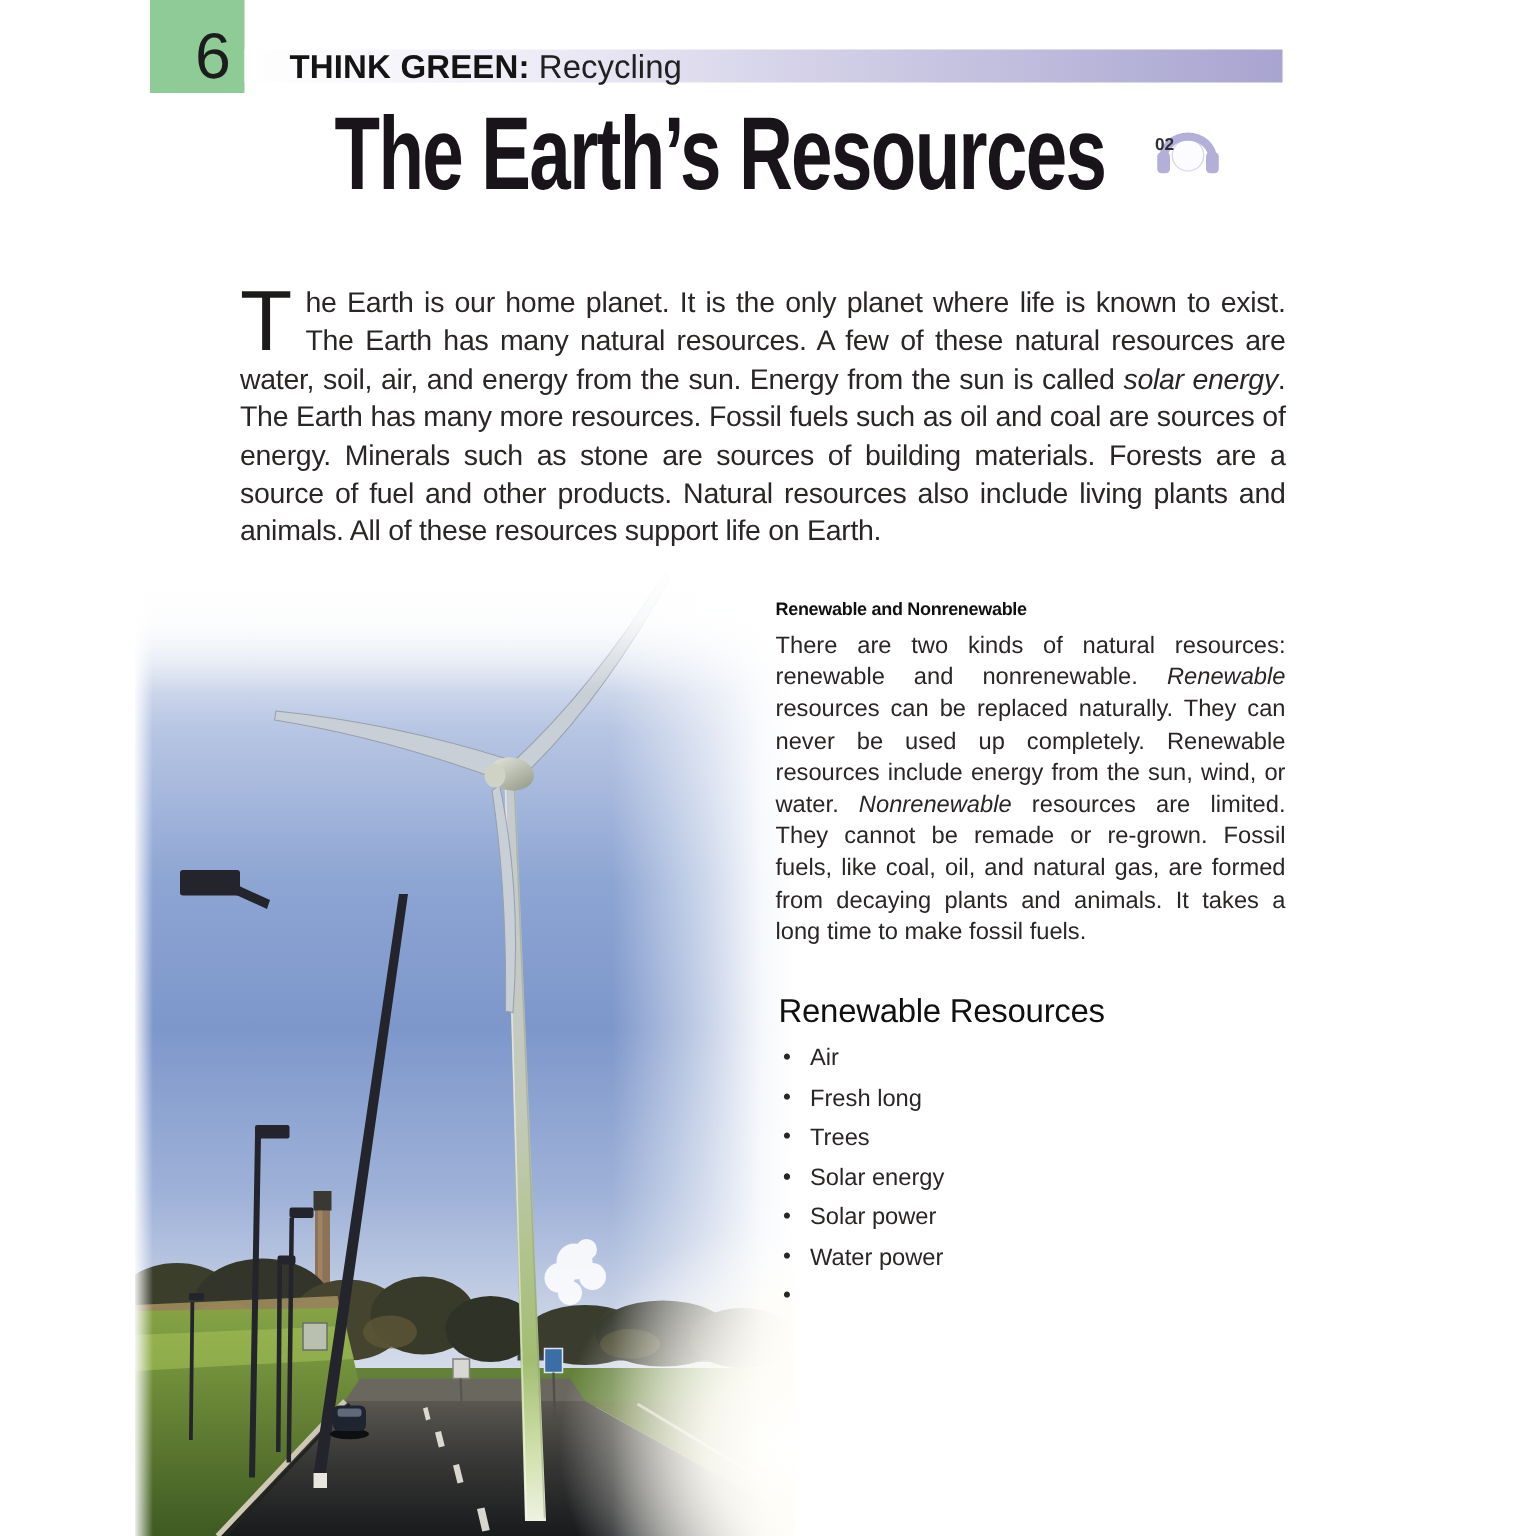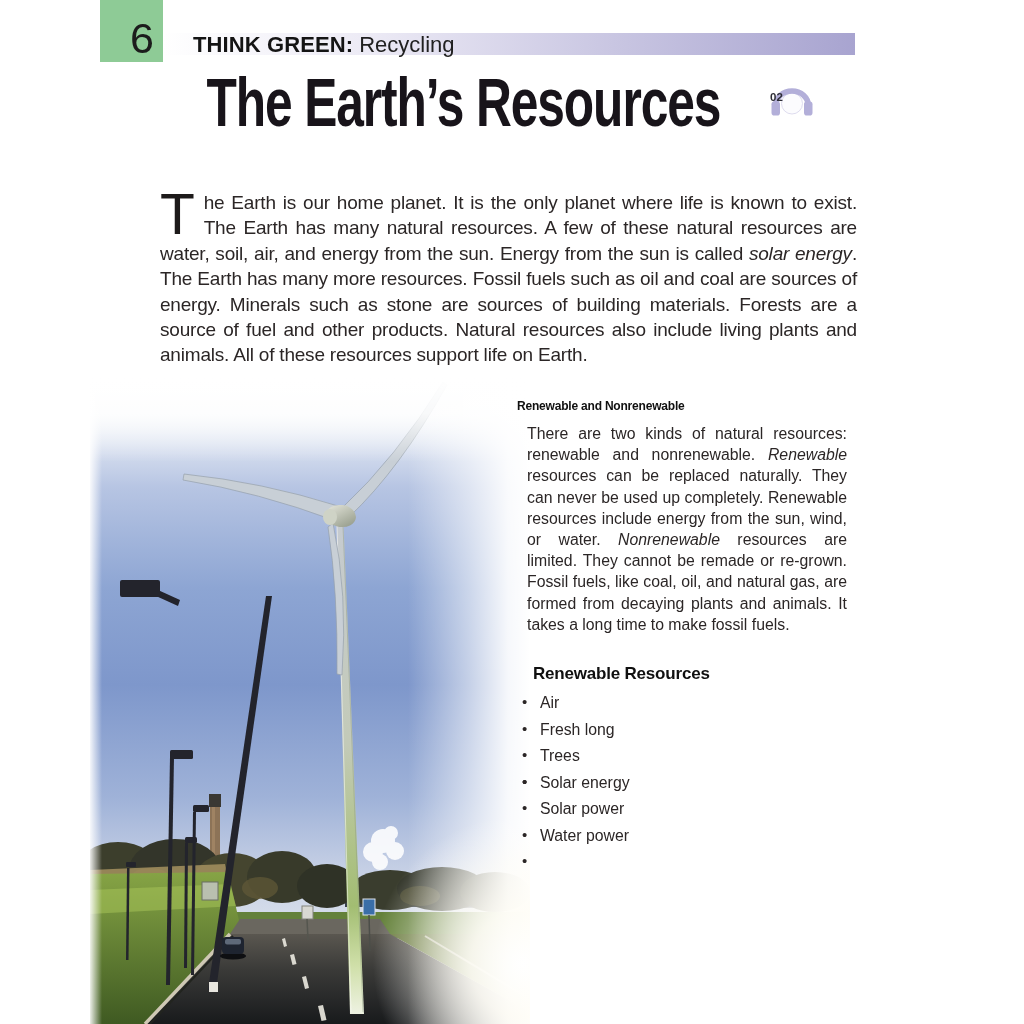--- a/index.html
+++ b/index.html
@@ -6,41 +6,41 @@
   .page{position:relative;width:1024px;height:1024px;background:#ffffff;overflow:hidden;
         font-family:"Liberation Sans",sans-serif;color:#262222;}
   
   .pagenum-box{position:absolute;left:100px;top:0;width:63px;height:62px;}
   .pagenum{position:absolute;right:9px;bottom:2px;font-size:43px;line-height:1;color:#1c1c1c;}
   .header-bar{position:absolute;left:163px;top:33px;width:692px;height:22px;
               background:linear-gradient(90deg,#ffffff 0%,#eceaf5 30%,#c9c6e2 65%,var(--bar,#a8a4d0) 100%);}
   .series{position:absolute;left:173px;top:35px;font-size:22px;line-height:20px;color:#202020;white-space:nowrap;margin-left:20px;}
   .series b{letter-spacing:.1px;color:#141414;}
   
-  .title-wrap{position:absolute;left:100px;top:70px;width:760px;}
+  .title-wrap{position:absolute;left:100px;top:70px;width:760px;text-align:center;}
   h1.title{margin:0;font-size:69px;line-height:66px;font-weight:700;color:#18141a;
            letter-spacing:-1.5px;white-space:nowrap;transform:scaleX(.72);transform-origin:50% 0;}
   .audio-badge{position:absolute;left:770px;top:82px;width:44px;height:38px;cursor:pointer;}
   .audio-badge svg{position:absolute;inset:0;}
   .audio-fill{fill:var(--audio,#b3afd9);}
   .audio-stroke{stroke:var(--audio,#b3afd9);}
   .audio-num{position:absolute;left:0;top:9px;width:44px;text-align:left;
              font-size:11.5px;font-weight:600;color:#2e2e36;letter-spacing:0;}
   
   .intro{position:absolute;left:160px;top:171px;width:697px;font-size:19px;line-height:25.4px;
          text-align:justify;letter-spacing:-.2px;color:#2b2626;}
   .dropcap{float:left;font-size:57px;line-height:43px;padding:3px 9px 0 0;color:#1d1a1a;}
   i, .it{font-style:italic;}
   
   .photo{position:absolute;left:90px;top:374px;width:440px;height:650px;z-index:0;pointer-events:none;}
   
   .rightcol{position:absolute;left:517px;top:399px;width:340px;z-index:2;}
   .rightcol h2{margin:0 0 7px 0;font-size:12px;font-weight:700;letter-spacing:-.2px;color:#101010;}
-  .rightcol h3{margin:29px 0 8px 16px;font-size:17px;font-weight:700;letter-spacing:-.2px;color:#101010;}
-  .rightcol p{margin:10px;font-size:15.8px;line-height:21.2px;text-align:justify;color:#2b2626;}
+  .rightcol h3{margin:29px 0 8px 2px;font-size:22px;font-weight:400;letter-spacing:-.2px;color:#101010;}
+  .rightcol p{margin:0;font-size:15.8px;line-height:21.2px;text-align:justify;color:#2b2626;}
   ul.res-list{margin:2px 0 0 0;padding:0;list-style:none;width:318px;}
   ul.res-list li{position:relative;padding-left:23px;margin-bottom:5.5px;
                  font-size:15.8px;line-height:21px;color:#2b2626;}
   ul.res-list .bullet{position:absolute;left:5px;top:-1px;font-size:15px;color:#2b2626;}
 </style>
 </head>
 <body>
 
 <div class="page">
 

